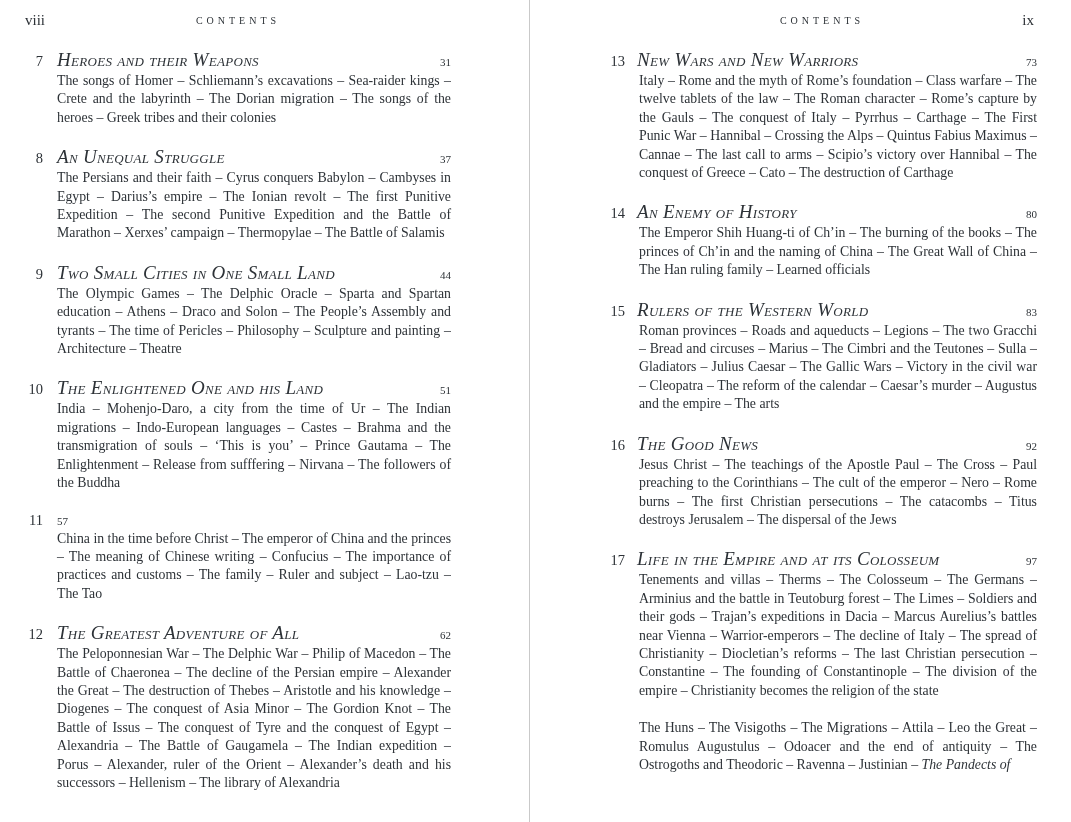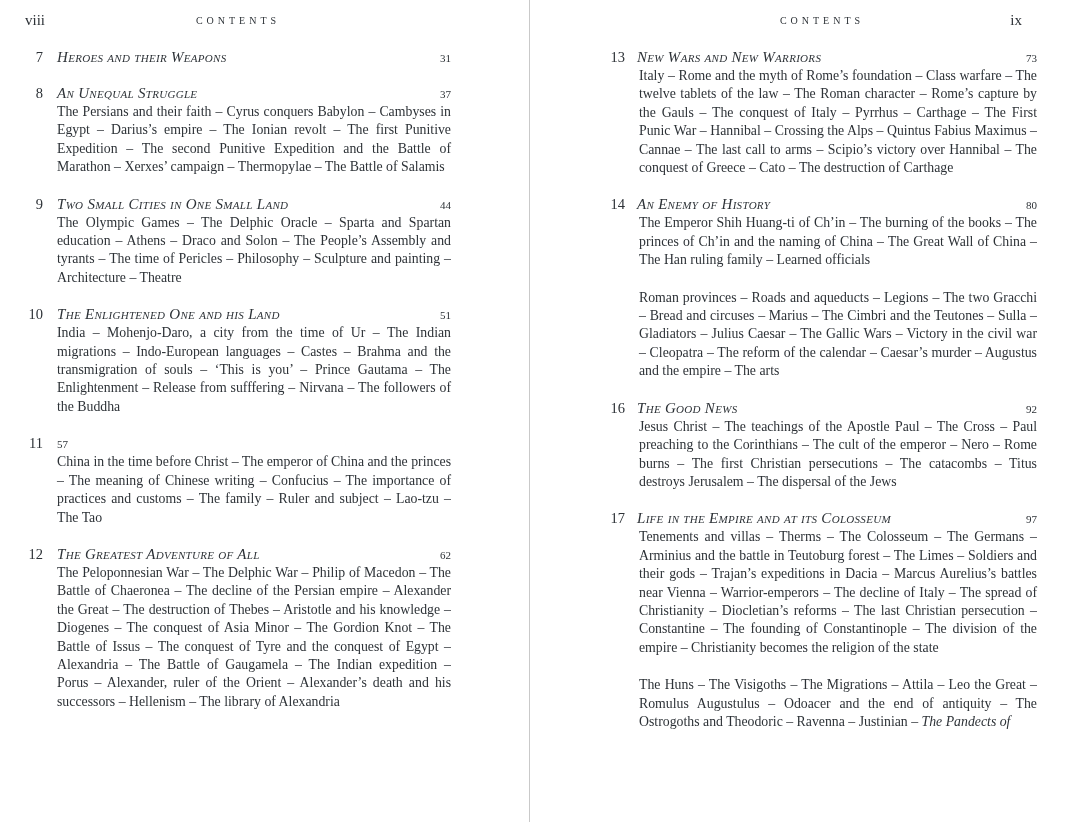--- a/index.html
+++ b/index.html
@@ -46,38 +46,38 @@
     color: #2d3237;
     padding-top: 3px;
   }
   .folio {
     position: absolute;
     top: 0;
     font-size: 15px;
     color: #2d3237;
   }
   .left  .folio { left: 0; }
-  .right .folio { right: 15px; }
+  .right .folio { right: 3px; }
   .chapter { margin-bottom: 19px; }
   .chapter-head {
     display: grid;
     grid-template-columns: 18px 1fr auto;
     column-gap: 14px;
     align-items: baseline;
     margin-bottom: 1px;
   }
   .right .chapter-head { column-gap: 12px; }
   .chap-num {
     text-align: right;
     font-size: 14.5px;
   }
   .chap-title {
     font-style: italic;
     font-variant: small-caps;
-    font-size: 15px;
+    font-size: 19px;
     letter-spacing: 0.3px;
     padding-right: 8px;
   }
   .chap-page { font-size: 11px; }
   .chap-summary {
     margin: 0 0 0 32px;
     font-size: 13.8px;
     line-height: 18.4px;
     text-align: justify;
   }
@@ -94,20 +94,21 @@
       <span class="folio">viii</span>
       <span class="running-head">CONTENTS</span>
     </header>
     <div class="chapters" id="chapters-left">
   <div class="chapter">
     <div class="chapter-head">
       <span class="chap-num">7</span>
       <span class="chap-title">Heroes and their Weapons</span>
       <span class="chap-page">31</span>
     </div>
+    <p class="chap-summary"><span class="sum-main">The songs of Homer – Schliemann’s excavations – Sea-raider kings – Crete and the labyrinth – The Dorian migration – The songs of the heroes – Greek tribes and their colonies</span><i class="sum-italic"></i></p>
   </div>
 
   <div class="chapter">
     <div class="chapter-head">
       <span class="chap-num">8</span>
       <span class="chap-title">An Unequal Struggle</span>
       <span class="chap-page">37</span>
     </div>
     <p class="chap-summary"><span class="sum-main">The Persians and their faith – Cyrus conquers Babylon – Cambyses in Egypt – Darius’s empire – The Ionian revolt – The first Punitive Expedition – The second Punitive Expedition and the Battle of Marathon – Xerxes’ campaign – Thermopylae – The Battle of Salamis</span><i class="sum-italic"></i></p>
   </div>
@@ -169,20 +170,25 @@
   <div class="chapter">
     <div class="chapter-head">
       <span class="chap-num">14</span>
       <span class="chap-title">An Enemy of History</span>
       <span class="chap-page">80</span>
     </div>
     <p class="chap-summary"><span class="sum-main">The Emperor Shih Huang-ti of Ch’in – The burning of the books – The princes of Ch’in and the naming of China – The Great Wall of China – The Han ruling family – Learned officials</span><i class="sum-italic"></i></p>
   </div>
 
   <div class="chapter">
+    <div class="chapter-head">
+      <span class="chap-num">15</span>
+      <span class="chap-title">Rulers of the Western World</span>
+      <span class="chap-page">83</span>
+    </div>
     <p class="chap-summary"><span class="sum-main">Roman provinces – Roads and aqueducts – Legions – The two Gracchi – Bread and circuses – Marius – The Cimbri and the Teutones – Sulla – Gladiators – Julius Caesar – The Gallic Wars – Victory in the civil war – Cleopatra – The reform of the calendar – Caesar’s murder – Augustus and the empire – The arts</span><i class="sum-italic"></i></p>
   </div>
 
   <div class="chapter">
     <div class="chapter-head">
       <span class="chap-num">16</span>
       <span class="chap-title">The Good News</span>
       <span class="chap-page">92</span>
     </div>
     <p class="chap-summary"><span class="sum-main">Jesus Christ – The teachings of the Apostle Paul – The Cross – Paul preaching to the Corinthians – The cult of the emperor – Nero – Rome burns – The first Christian persecutions – The catacombs – Titus destroys Jerusalem – The dispersal of the Jews</span><i class="sum-italic"></i></p>

